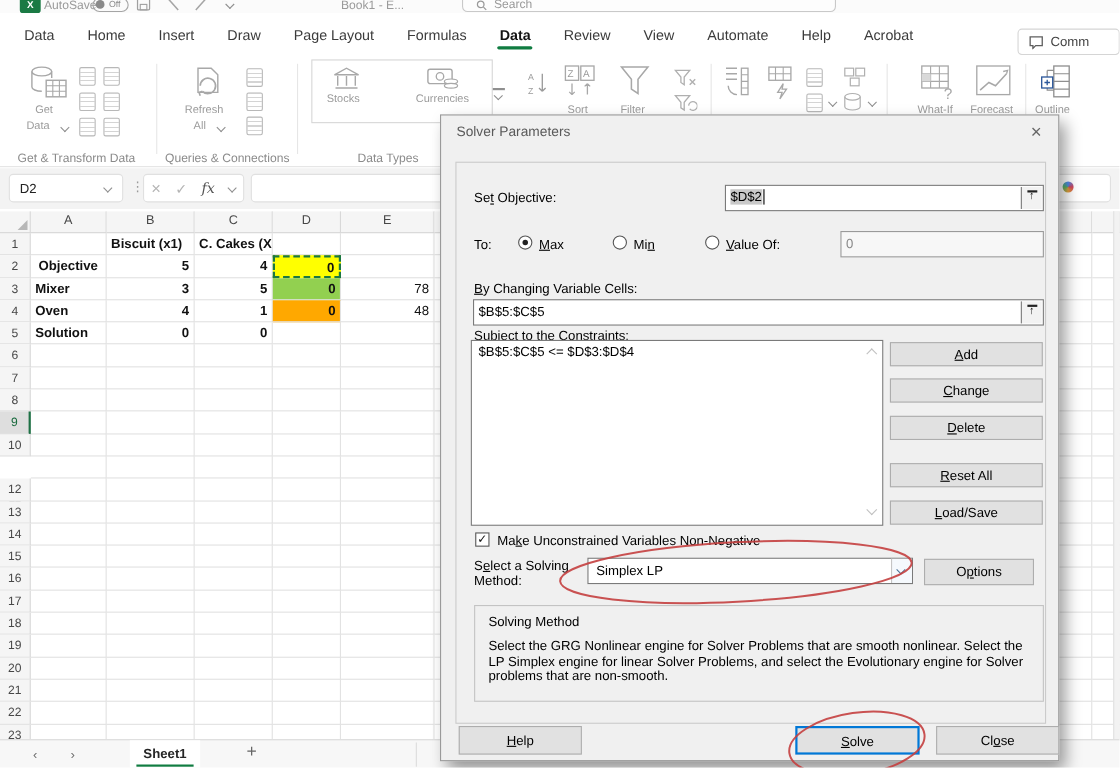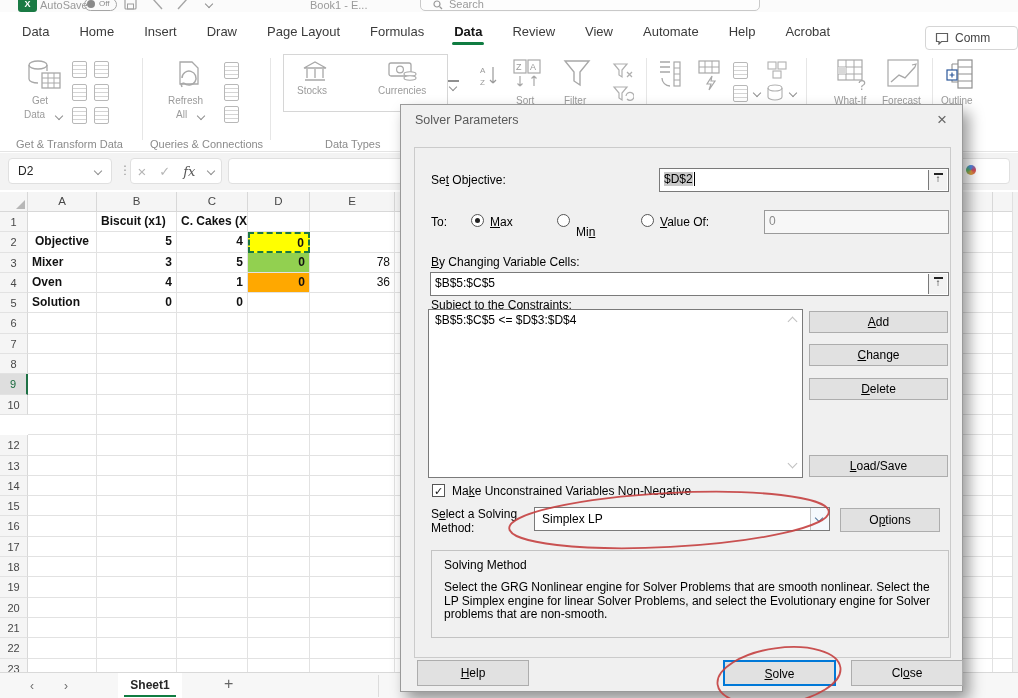--- a/index.html
+++ b/index.html
@@ -351,21 +351,21 @@
         <div class="gc" style="width: 305px; height: 20.3px;"></div>
         <div class="gc" style="width: 293px; height: 20.3px;"></div>
         <div class="gc" style="width: 25px; height: 20.3px;"></div>
       </div>
       <div class="grow" style="height: 20.3px;">
         <div class="rowhdr" style="width: 28px; height: 20.3px;">4</div>
         <div class="gc" style="width: 69px; height: 20.3px; font-weight: 700; text-align: left;">Oven</div>
         <div class="gc" style="width: 80px; height: 20.3px; font-weight: 700; text-align: right;">4</div>
         <div class="gc" style="width: 71px; height: 20.3px; font-weight: 700; text-align: right;">1</div>
         <div class="gc" style="width: 62px; height: 20.3px; font-weight: 700; text-align: right; background: rgb(255, 168, 0);">0</div>
-        <div class="gc" style="width: 85px; height: 20.3px; text-align: right;">36</div>
+        <div class="gc" style="width: 85px; height: 20.3px; text-align: right;">48</div>
         <div class="gc" style="width: 305px; height: 20.3px;"></div>
         <div class="gc" style="width: 293px; height: 20.3px;"></div>
         <div class="gc" style="width: 25px; height: 20.3px;"></div>
       </div>
       <div class="grow" style="height: 20.3px;">
         <div class="rowhdr" style="width: 28px; height: 20.3px;">5</div>
         <div class="gc" style="width: 69px; height: 20.3px; font-weight: 700; text-align: left;">Solution</div>
         <div class="gc" style="width: 80px; height: 20.3px; font-weight: 700; text-align: right;">0</div>
         <div class="gc" style="width: 71px; height: 20.3px; font-weight: 700; text-align: right;">0</div>
         <div class="gc" style="width: 62px; height: 20.3px;"></div>
@@ -594,21 +594,21 @@
       <span class="picker">
           <span class="bar"></span>
           <span class="ar">↑</span>
         </span>
     </div>
 
     <div class="dl" style="left:30px;top:110px">To:</div>
     <div class="radio on" style="left:70px;top:109px"></div>
     <div class="dl" style="left:89px;top:110px"><u>M</u>ax</div>
     <div class="radio" style="left:156px;top:109px"></div>
-    <div class="dl" style="left:175px;top:120px">Mi<u>n</u></div>
+    <div class="dl" style="left:175px;top:110px">Mi<u>n</u></div>
     <div class="radio" style="left:240px;top:109px"></div>
     <div class="dl" style="left:259px;top:110px"><u>V</u>alue Of:</div>
     <div class="din" style="left:363px;top:105px;width:185px;height:24px;border-color:#9a9a9a;background:#f7f7f7;color:#8a8a8a">0</div>
 
     <div class="dl" style="left:30px;top:150px"><u>B</u>y Changing Variable Cells:</div>
     <div class="din" style="left:29px;top:167px;width:519px;height:24px">
       <span>$B$5:$C$5</span>
       <span class="picker">
           <span class="bar"></span>
           <span class="ar">↑</span>
@@ -617,20 +617,21 @@
 
     <div class="dl" style="left:30px;top:193px">S<u>u</u>bject to the Constraints:</div>
     <div id="constraint-list">
       <div class="item">$B$5:$C$5 &lt;= $D$3:$D$4</div>
       <span class="lchev" style="top:8px;transform:rotate(-135deg)"></span>
       <span class="lchev" style="bottom:10px;transform:rotate(45deg)"></span>
     </div>
     <div class="dbtn" style="left:408px;top:206px;width:139px;height:22px;line-height:20px"><u>A</u>dd</div>
     <div class="dbtn" style="left:408px;top:273px;width:139px;height:22px;line-height:20px"><u>D</u>elete</div>
     <div class="dbtn" style="left:408px;top:239px;width:139px;height:22px;line-height:20px"><u>C</u>hange</div>
+    <div class="dbtn" style="left:408px;top:316px;width:139px;height:22px;line-height:20px"><u>R</u>eset All</div>
     <div class="dbtn" style="left:408px;top:350px;width:139px;height:22px;line-height:20px"><u>L</u>oad/Save</div>
 
     <div class="cbx" style="left:31px;top:379px">✓</div>
     <div class="dl" style="left:51px;top:379px">Ma<u>k</u>e Unconstrained Variables Non-Negative</div>
 
     <div class="dl" style="left:30px;top:402px">S<u>e</u>lect a Solving</div>
     <div class="dl" style="left:30px;top:416px">Method:</div>
     <div id="method-combo">
       <span>Simplex LP</span>
       <span id="combo-chev">

